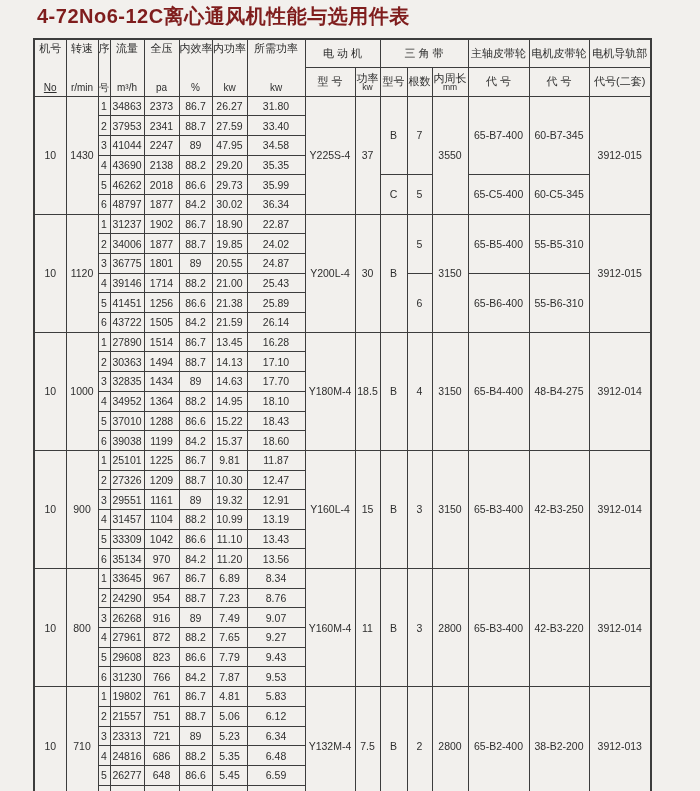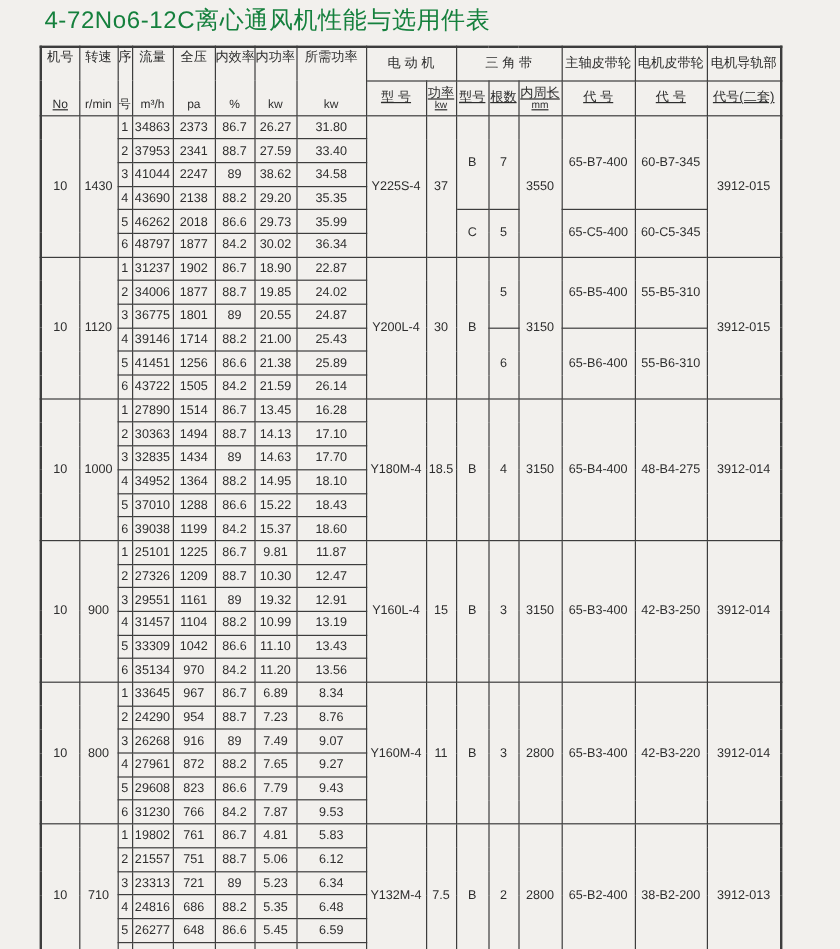--- a/index.html
+++ b/index.html
@@ -7,40 +7,40 @@
     width:700px;height:791px;
     background:#f2f0ed;
     font-family:"Liberation Sans", sans-serif;
     color:#2e2e2e;
     position:relative;
     overflow:hidden;
   }
   .page{position:relative;width:700px;height:791px;}
   .title{
     position:absolute;left:37px;top:3px;
-    font-size:20px;font-weight:normal;color:#15803d;
+    font-size:20px;font-weight:bold;color:#7f1d1d;
     letter-spacing:0.5px;white-space:nowrap;
   }
   table.perf{
     position:absolute;left:33px;top:38px;
     width:617px;
     border-collapse:collapse;table-layout:fixed;
     border:2px solid #3d3d3d;
   }
   .perf th,.perf td{
     border:1px solid #3d3d3d;
     padding:0;text-align:center;vertical-align:middle;
     font-weight:normal;color:#2e2e2e;
     overflow:hidden;white-space:nowrap;
     line-height:1.15;
   }
   .perf thead th{font-size:11px;}
   .perf tbody td{font-size:10.5px;height:18.7px;}
   .perf thead tr.gr{height:28px;}
-  .perf thead tr.sub{height:29px;text-decoration:underline;}
+  .perf thead tr.sub{height:29px;}
   .l1,.l2{display:block;}
   .l2{font-size:10px;margin-top:28px;}
   .l2.sm{font-size:8.5px;line-height:0.9;margin-top:-1px;}
   .ul{text-decoration:underline;}
 </style>
 </head>
 <body>
 
 <div class="page">
   <div class="title">4-72No6-12C离心通风机性能与选用件表</div>
@@ -145,21 +145,21 @@
           <td>2341</td>
           <td>88.7</td>
           <td>27.59</td>
           <td>33.40</td>
         </tr>
         <tr>
           <td>3</td>
           <td>41044</td>
           <td>2247</td>
           <td>89</td>
-          <td>38.62</td>
+          <td>47.95</td>
           <td>34.58</td>
         </tr>
         <tr>
           <td>4</td>
           <td>43690</td>
           <td>2138</td>
           <td>88.2</td>
           <td>29.20</td>
           <td>35.35</td>
         </tr>

